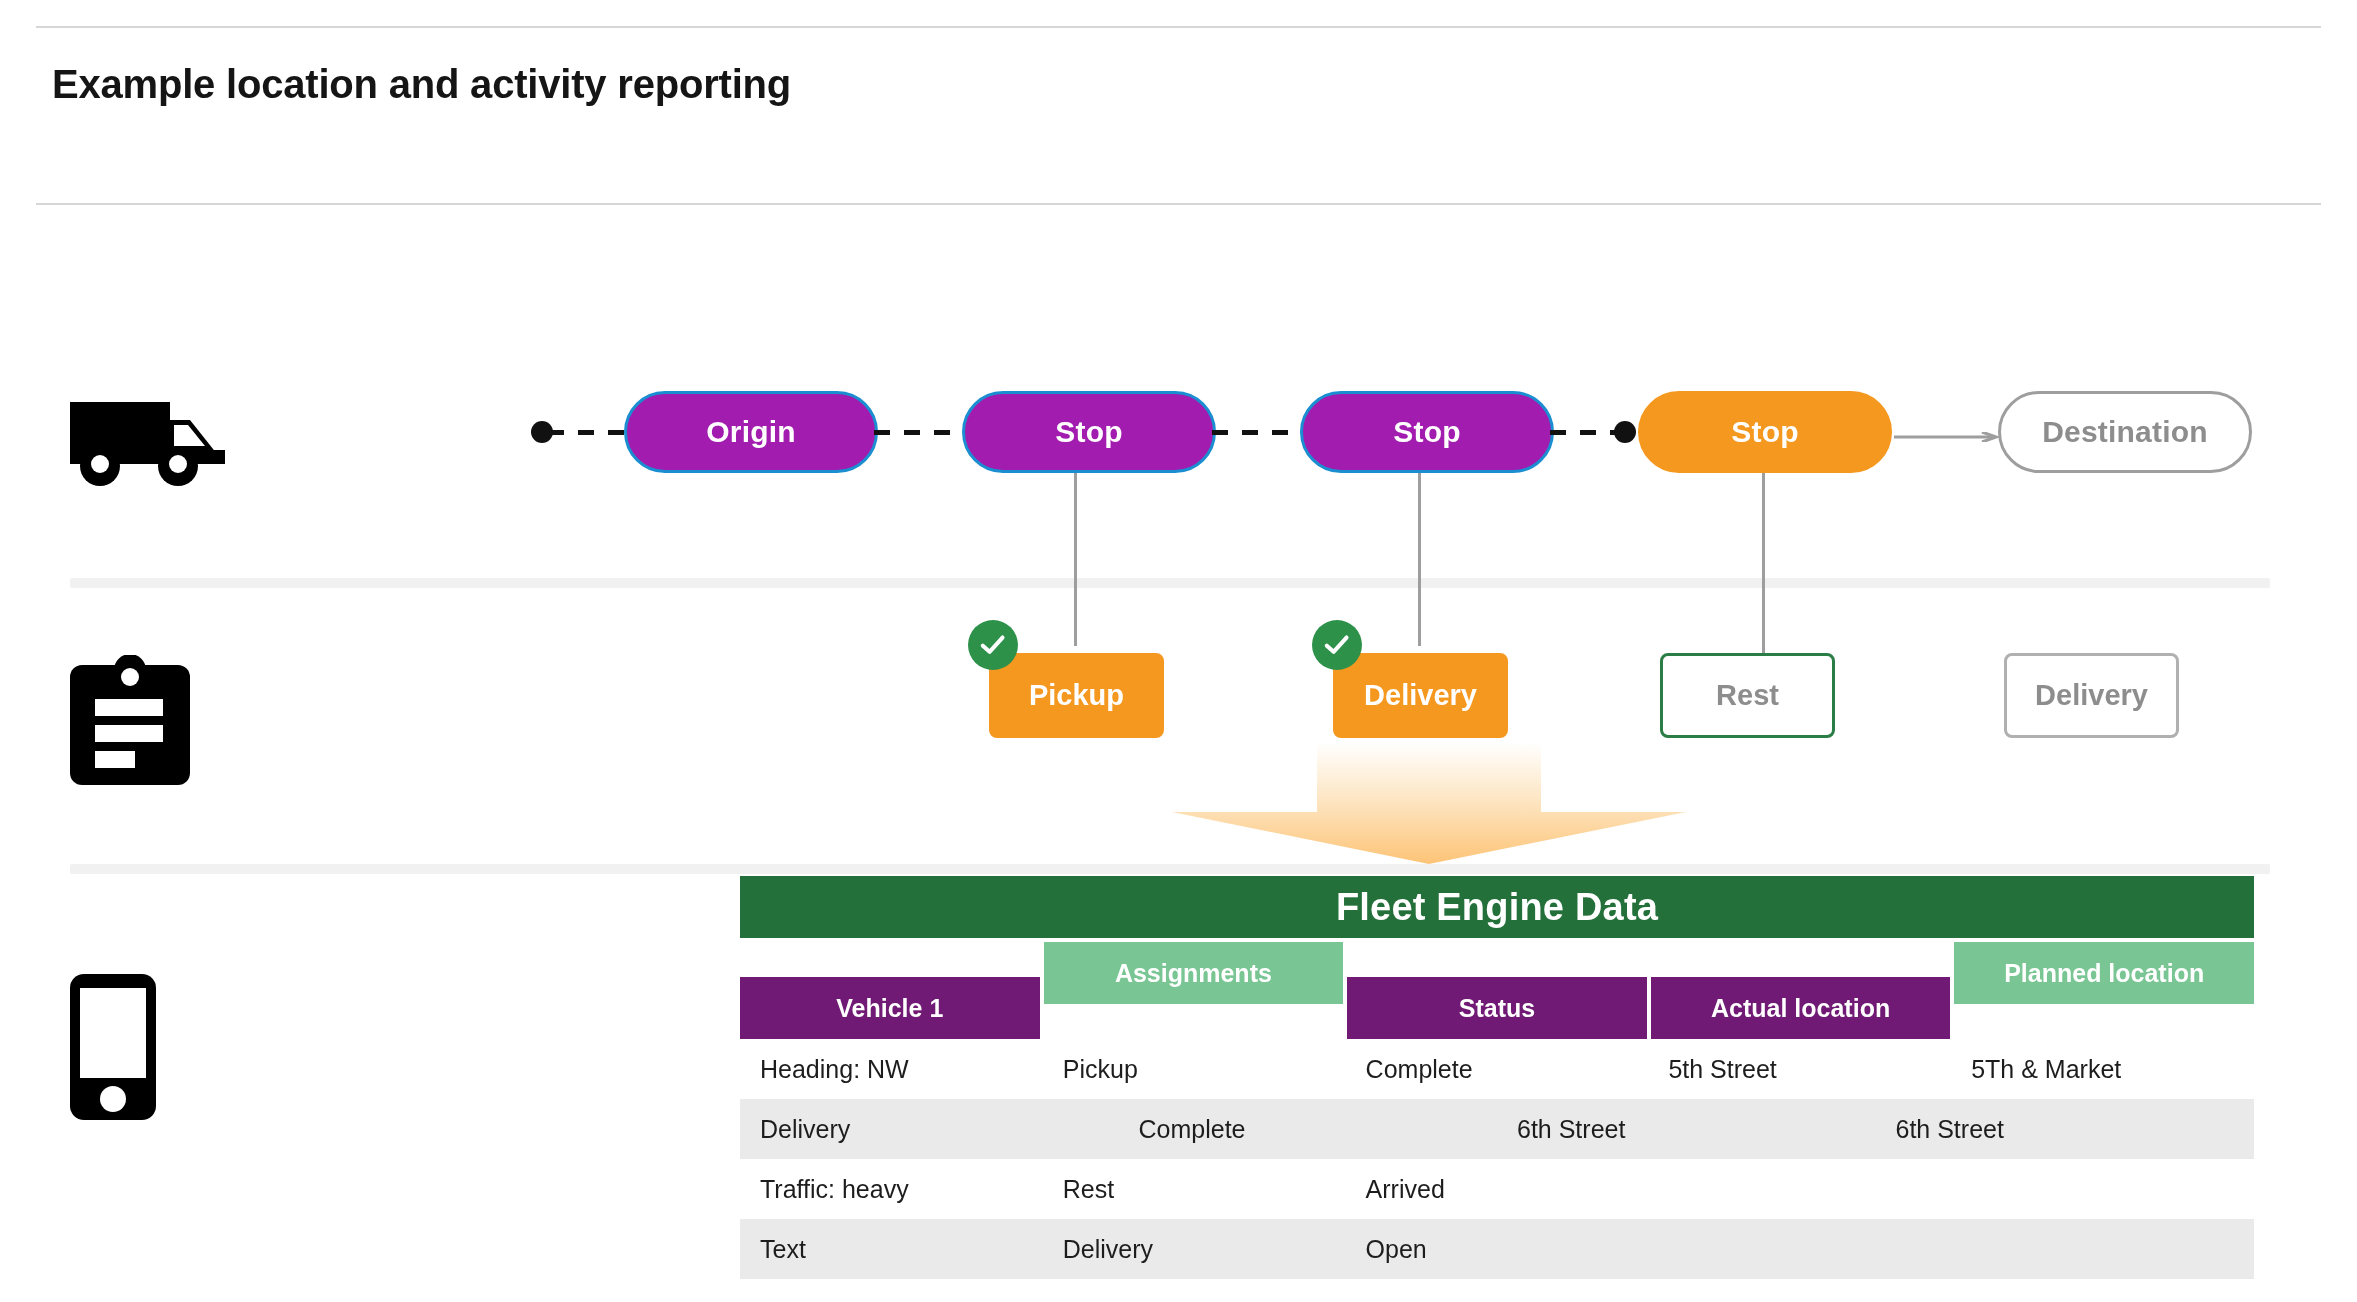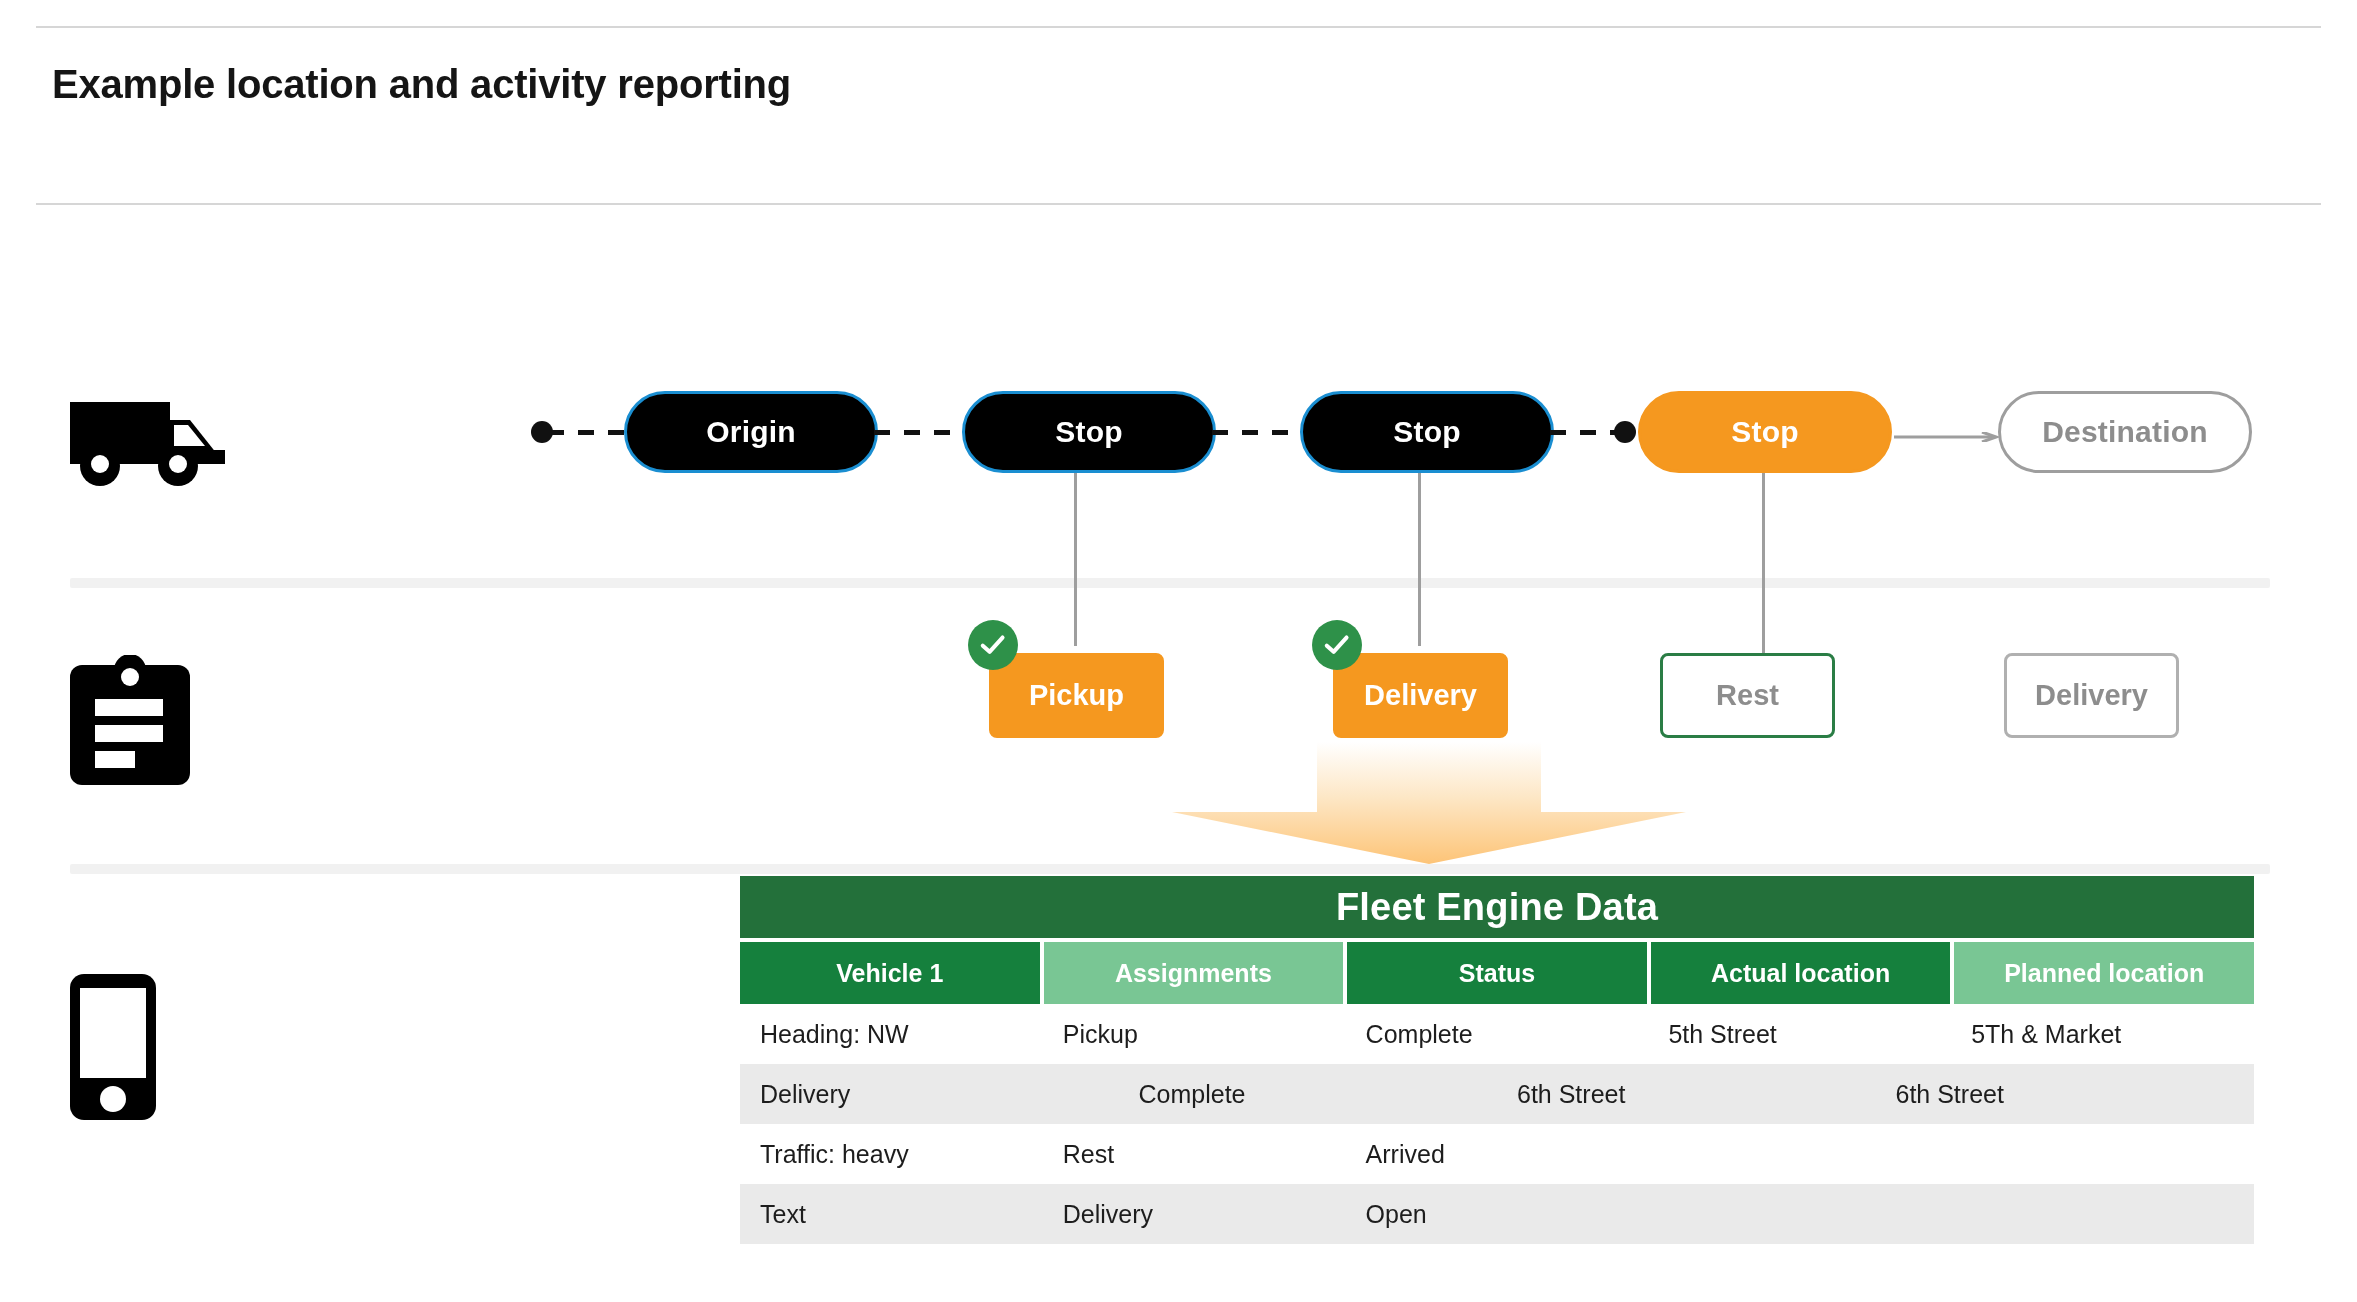--- a/index.html
+++ b/index.html
@@ -67,21 +67,21 @@
     box-sizing: border-box;
     display: flex;
     align-items: center;
     justify-content: center;
     font-size: 30px;
     font-weight: 600;
     letter-spacing: 0.2px;
     pointer-events: auto;
   }
   .pill.done {
-    background: #000000;
+    background: #a21caf;
     border: 3px solid #1a8ed1;
     color: #ffffff;
   }
   .pill.current {
     background: #f5981f;
     border: 3px solid #f5981f;
     color: #ffffff;
   }
   .pill.pending {
     background: #ffffff;
@@ -229,21 +229,21 @@
     flex: 1 1 0;
     height: 62px;
     color: #ffffff;
     font-size: 25px;
     font-weight: 700;
     display: flex;
     align-items: center;
     justify-content: center;
     text-align: center;
   }
-  .th.shade-a { background: #15803d; }
+  .th.shade-a { background: #701a75; margin-top: 35px; }
   .th.shade-b { background: #79c694; }
 
   .tr { display: flex; }
   .tr.zebra { background: #eaeaea; }
   .td {
     flex: 1 1 0;
     height: 60px;
     display: flex;
     align-items: center;
     padding-left: 20px;

